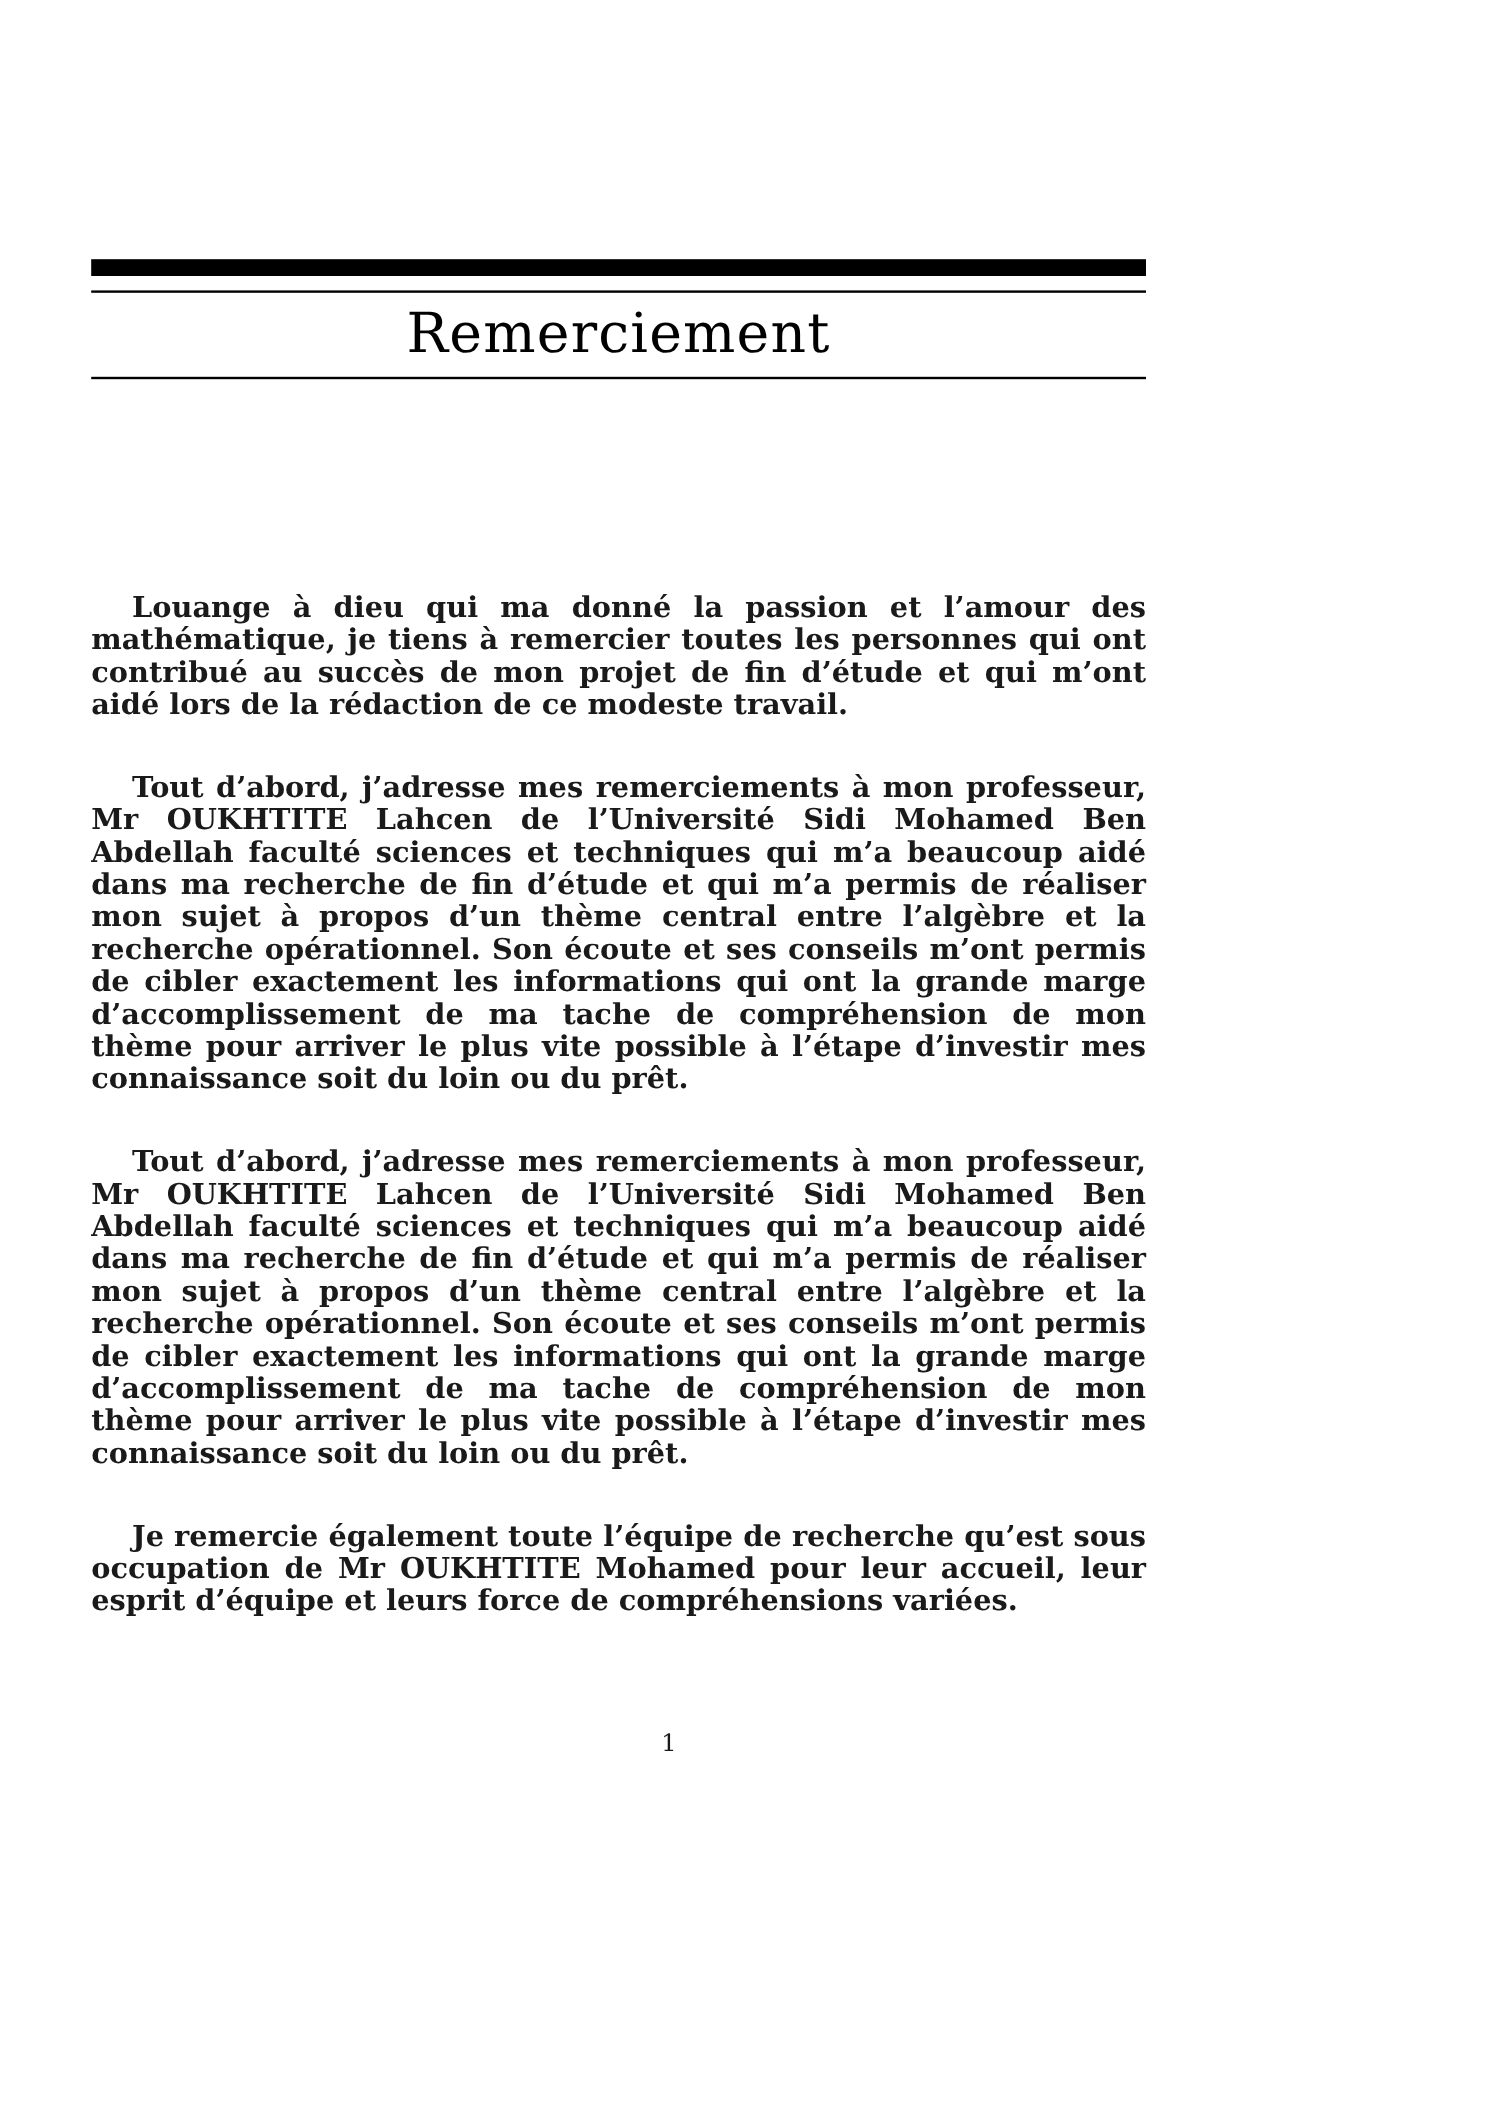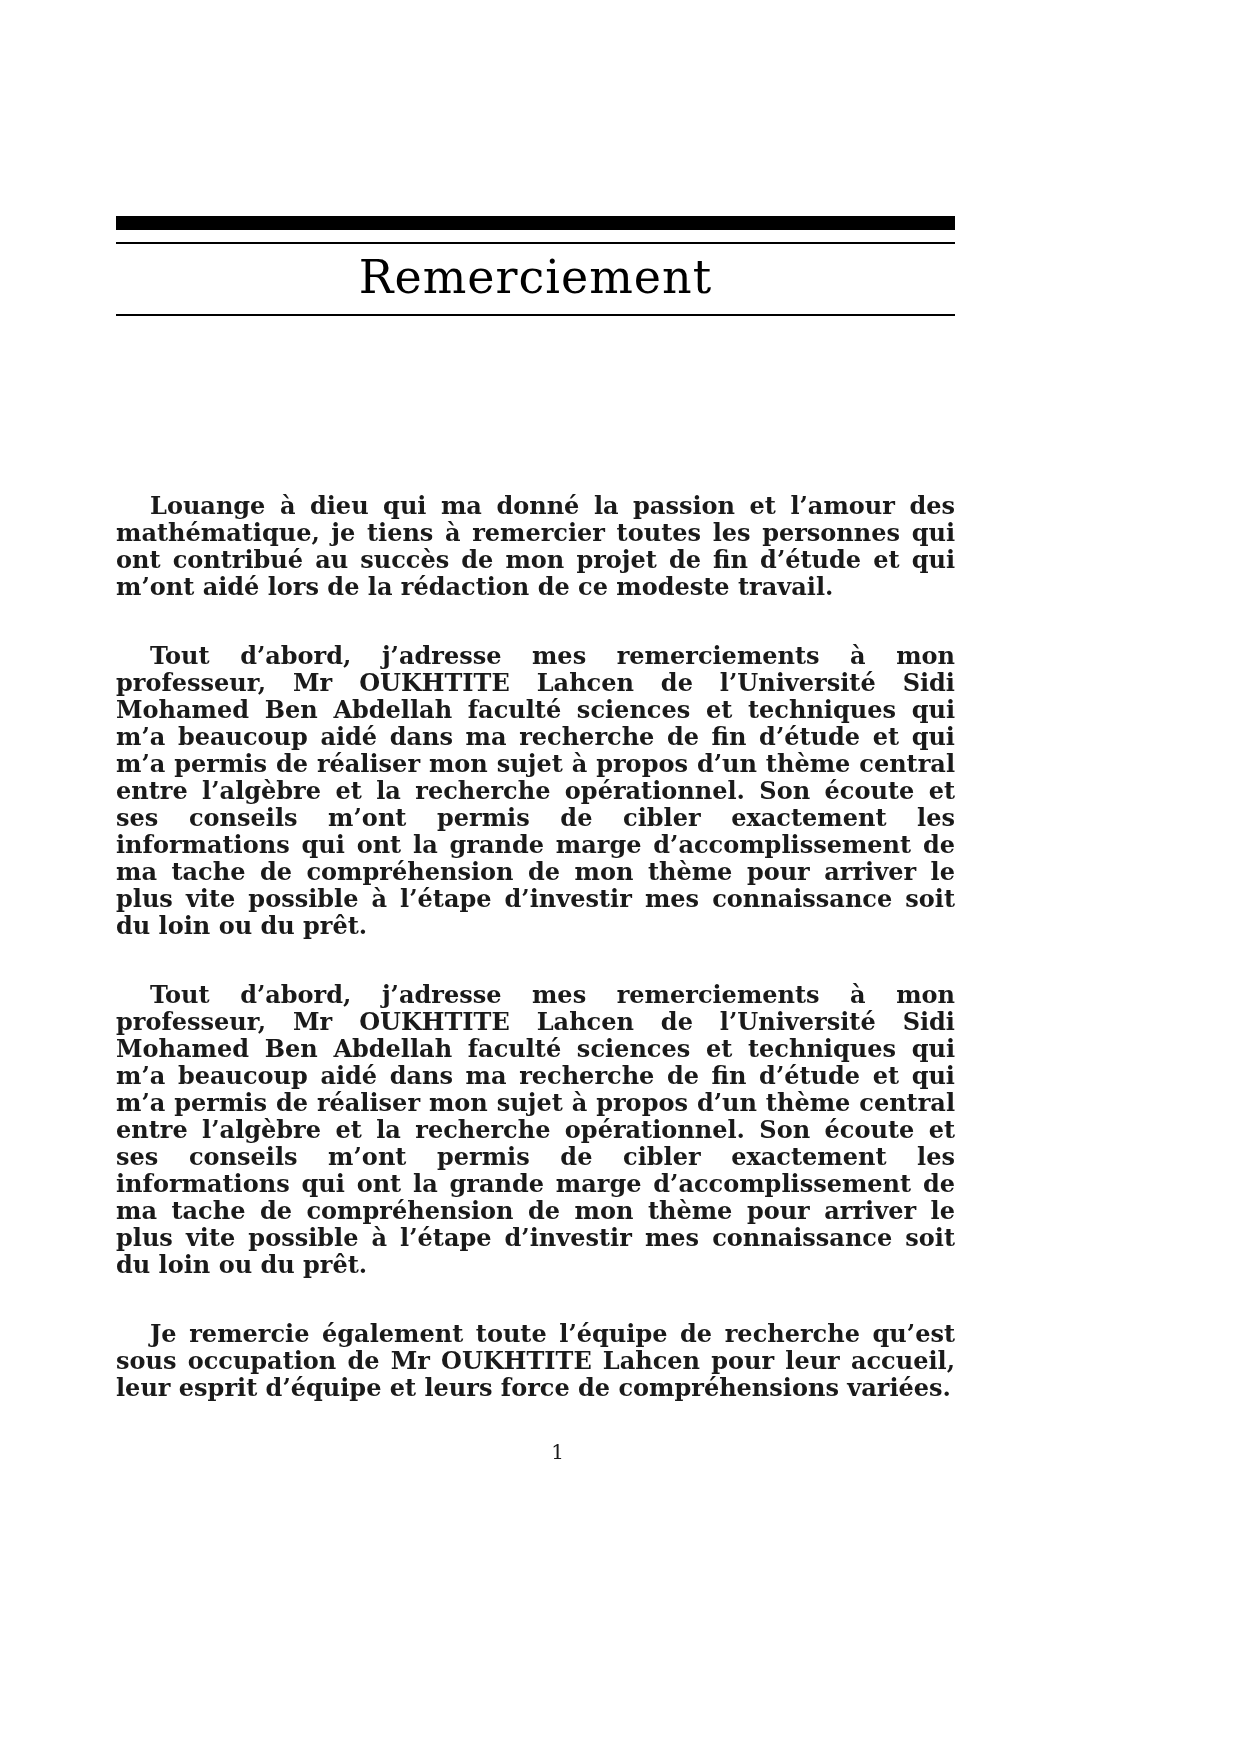--- a/index.html
+++ b/index.html
@@ -6,21 +6,21 @@
     margin: 0;
     padding: 0;
     background: #ffffff;
   }
   .page {
     position: relative;
     width: 1241px;
     height: 1754px;
     background: #ffffff;
     box-sizing: border-box;
-    padding: 216px 286px 0 116px;
+    padding: 216px 286px 0 76px;
     font-family: "DejaVu Serif", "Liberation Serif", serif;
     color: #111111;
     overflow: hidden;
   }
   .thick-rule {
     height: 14px;
     background: #000000;
     margin-bottom: 12px;
   }
   .thin-rule {
@@ -70,18 +70,18 @@
     <div class="thick-rule"></div>
     <div class="thin-rule"></div>
     <h1 class="chapter-title">Remerciement</h1>
     <div class="thin-rule"></div>
   </div>
 
   <div class="body-text">
     <p>Louange à dieu qui ma donné la passion et l’amour des mathématique, je tiens à remercier toutes les personnes qui ont contribué au succès de mon projet de fin d’étude et qui m’ont aidé lors de la rédaction de ce modeste travail.</p>
     <p>Tout d’abord, j’adresse mes remerciements à mon professeur, Mr OUKHTITE Lahcen de l’Université Sidi Mohamed Ben Abdellah faculté sciences et techniques qui m’a beaucoup aidé dans ma recherche de fin d’étude et qui m’a permis de réaliser mon sujet à propos d’un thème central entre l’algèbre et la recherche opérationnel. Son écoute et ses conseils m’ont permis de cibler exactement les informations qui ont la grande marge d’accomplissement de ma tache de compréhension de mon thème pour arriver le plus vite possible à l’étape d’investir mes connaissance soit du loin ou du prêt.</p>
     <p>Tout d’abord, j’adresse mes remerciements à mon professeur, Mr OUKHTITE Lahcen de l’Université Sidi Mohamed Ben Abdellah faculté sciences et techniques qui m’a beaucoup aidé dans ma recherche de fin d’étude et qui m’a permis de réaliser mon sujet à propos d’un thème central entre l’algèbre et la recherche opérationnel. Son écoute et ses conseils m’ont permis de cibler exactement les informations qui ont la grande marge d’accomplissement de ma tache de compréhension de mon thème pour arriver le plus vite possible à l’étape d’investir mes connaissance soit du loin ou du prêt.</p>
-    <p>Je remercie également toute l’équipe de recherche qu’est sous occupation de Mr OUKHTITE Lahcen pour leur accueil, leur esprit d’équipe et leurs force de compréhensions variées.</p>
+    <p>Je remercie également toute l’équipe de recherche qu’est sous occupation de Mr OUKHTITE Mohamed pour leur accueil, leur esprit d’équipe et leurs force de compréhensions variées.</p>
   </div>
 
   <div class="page-number">1</div>
 
 </div>
 
 </body></html>

